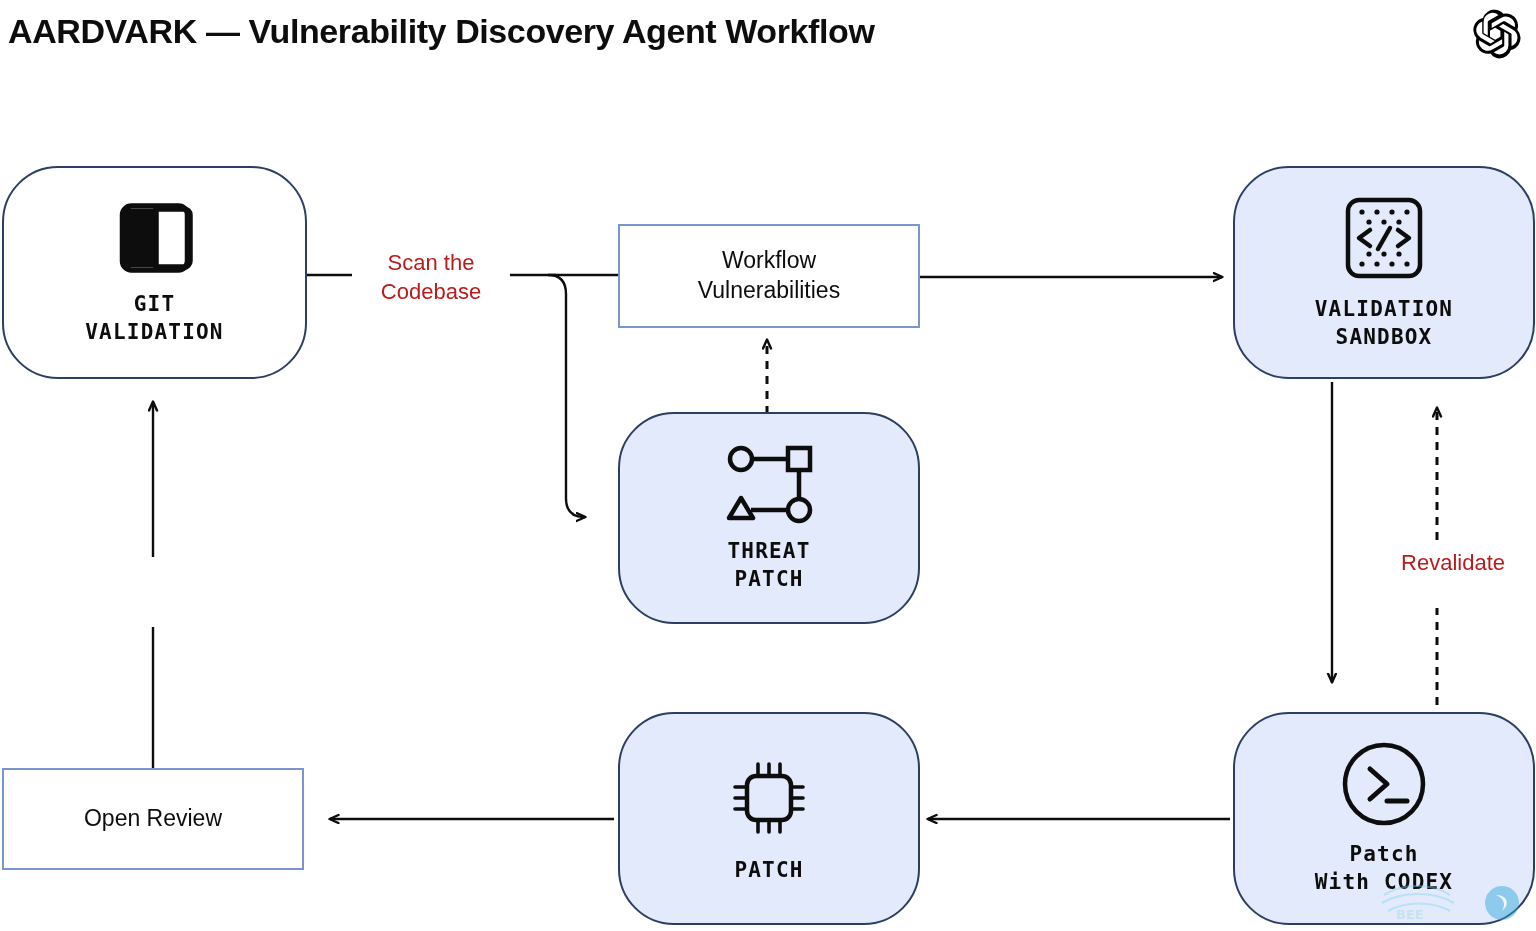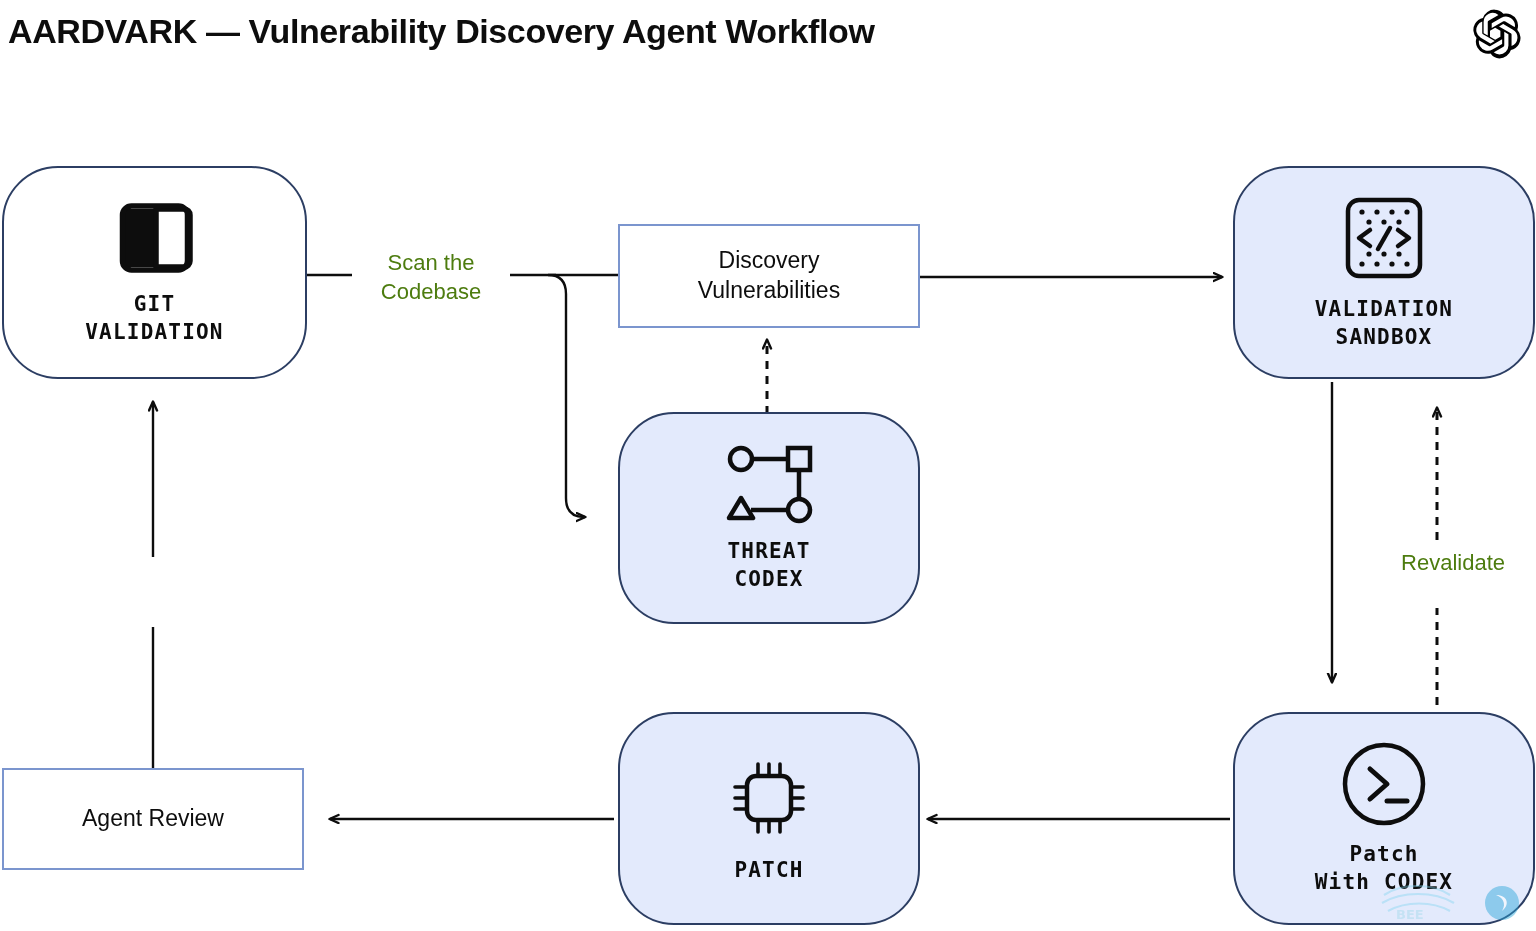--- a/index.html
+++ b/index.html
@@ -101,21 +101,21 @@
     display: block;
     margin-bottom: 14px;
   }
 
   
   .edge-label {
     position: absolute;
     font-family: "Liberation Sans", sans-serif;
     font-size: 22px;
     font-weight: 400;
-    color: #4d7c0f;
+    color: #b91c1c;
     text-align: center;
     line-height: 1.32;
     white-space: pre-line;
     background: #ffffff;
     padding: 2px 6px;
   }
 
   
   #watermark {
     position: absolute;
@@ -195,36 +195,36 @@
     <svg class="node-icon" width="78" height="78" viewBox="0 0 78 78">
       <path d="M10,10 h30 v58 h-30 a6,6 0 0 1 -6,-6 v-46 a6,6 0 0 1 6,-6 z" fill="#0d0d0d"></path>
       <path d="M40,10 h28 a6,6 0 0 1 6,6 v46 a6,6 0 0 1 -6,6 h-28 z" fill="#ffffff" stroke="#0d0d0d" stroke-width="5.5" stroke-linejoin="round"></path>
       <rect x="6.5" y="7" width="65" height="64" rx="9" fill="none" stroke="#0d0d0d" stroke-width="5.5"></rect>
     </svg>
     <div class="node-label-mono">GIT
 VALIDATION</div>
   </div>
 
   <div class="node node-rect" style="left:618px; top:224px; width:302px; height:104px;">
-    <div class="node-label-sans">Discovery
+    <div class="node-label-sans">Workflow
 Vulnerabilities</div>
   </div>
 
   <div class="node node-round" style="left:618px; top:412px; width:302px; height:212px;">
     <svg class="node-icon" width="92" height="82" viewBox="0 0 92 82">
       <line x1="28" y1="17" x2="66" y2="17" stroke="#0d0d0d" stroke-width="4.5"></line>
       <line x1="76" y1="28" x2="76" y2="60" stroke="#0d0d0d" stroke-width="4.5"></line>
       <line x1="28" y1="68" x2="66" y2="68" stroke="#0d0d0d" stroke-width="4.5"></line>
       <circle cx="18" cy="17" r="11" fill="#e3eafc" stroke="#0d0d0d" stroke-width="4.5"></circle>
       <rect x="65" y="6" width="22" height="22" fill="#e3eafc" stroke="#0d0d0d" stroke-width="4.5"></rect>
       <circle cx="76" cy="68" r="11" fill="#e3eafc" stroke="#0d0d0d" stroke-width="4.5"></circle>
       <path d="M18,56 L30,76 L6,76 Z" fill="#e3eafc" stroke="#0d0d0d" stroke-width="4.5" stroke-linejoin="round"></path>
     </svg>
     <div class="node-label-mono">THREAT
-CODEX</div>
+PATCH</div>
   </div>
 
   <div class="node node-round" style="left:1233px; top:166px; width:302px; height:213px;">
     <svg class="node-icon" width="92" height="88" viewBox="0 0 92 88">
       <rect x="10" y="6" width="72" height="76" rx="11" fill="none" stroke="#0d0d0d" stroke-width="4.5"></rect>
       <g fill="#0d0d0d">
         <circle cx="24" cy="18" r="2.6"></circle>
           <circle cx="39" cy="18" r="2.6"></circle>
         <circle cx="54" cy="18" r="2.6"></circle>
           <circle cx="69" cy="18" r="2.6"></circle>
@@ -272,21 +272,21 @@
         <line x1="11" y1="56" x2="23" y2="56"></line>
         <line x1="67" y1="34" x2="79" y2="34"></line>
         <line x1="67" y1="45" x2="79" y2="45"></line>
         <line x1="67" y1="56" x2="79" y2="56"></line>
       </g>
     </svg>
     <div class="node-label-mono">PATCH</div>
   </div>
 
   <div class="node node-rect" style="left:2px; top:768px; width:302px; height:102px;">
-    <div class="node-label-sans">Agent Review</div>
+    <div class="node-label-sans">Open Review</div>
   </div>
 
   <svg id="watermark" viewBox="0 0 150 54">
     <g fill="none" stroke="#7fd3ef" stroke-width="2.2" opacity="0.75">
       <path d="M4,22 C22,10 52,10 70,22"></path>
       <path d="M2,30 C22,18 54,18 74,30"></path>
       <path d="M8,38 C26,28 52,28 70,38"></path>
     </g>
     <text x="16" y="46" font-family="DejaVu Sans, sans-serif" font-size="13" font-weight="700" fill="#9fd9ea" opacity="0.8">BEE</text>
     <circle cx="122" cy="30" r="17" fill="#2aa6d8" opacity="0.85"></circle>

